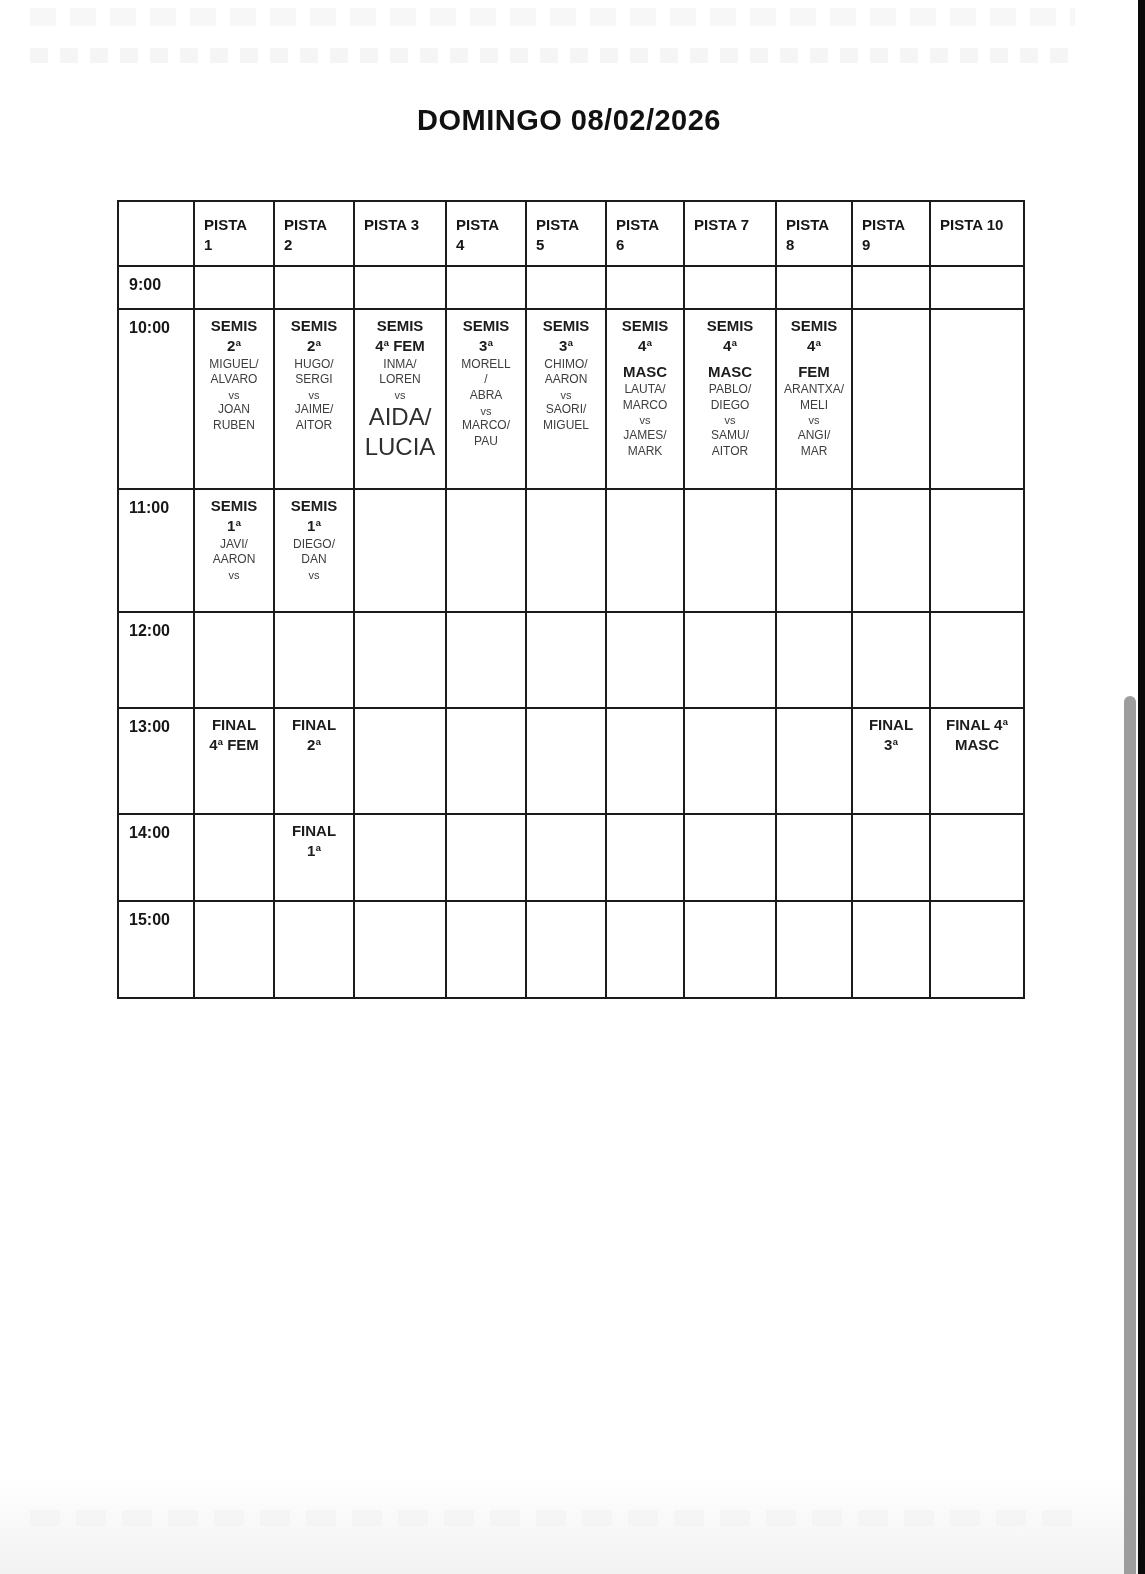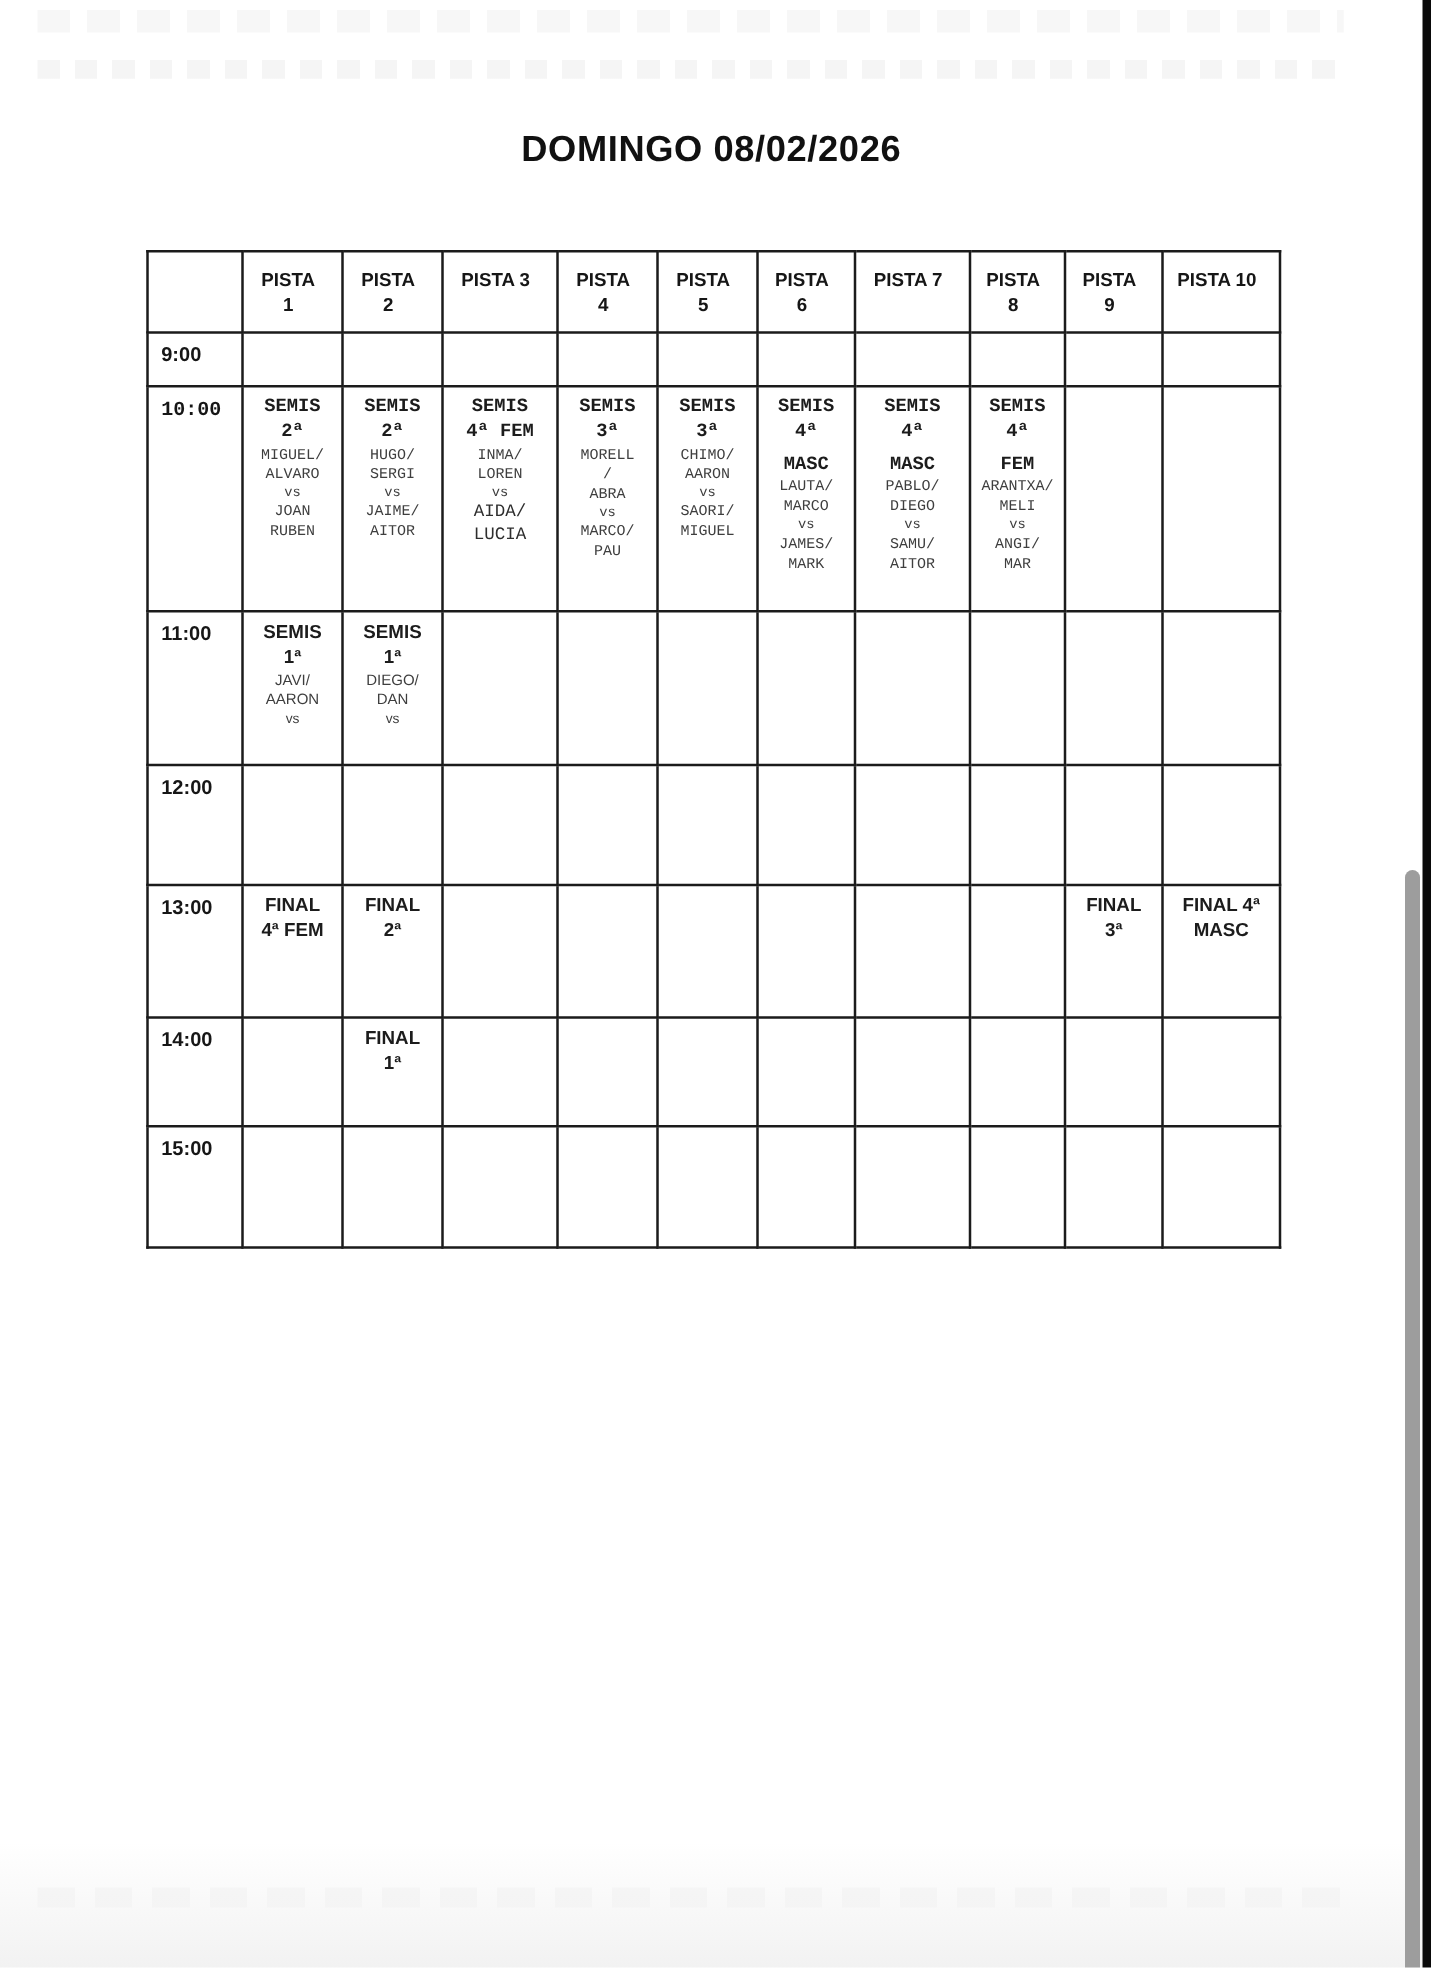--- a/index.html
+++ b/index.html
@@ -26,43 +26,43 @@
     position:absolute;left:117px;top:200px;
     border-collapse:collapse;table-layout:fixed;
   }
   table.schedule td{
     border:2px solid #1b1b1b;
     vertical-align:top;overflow:hidden;padding:0;
   }
   
   table.schedule tr:nth-child(1){height:65px;}
   table.schedule tr:nth-child(2){height:43px;border-radius:10px;}
-  table.schedule tr:nth-child(3){height:180px;font-family:Liberation Mono, monospace;}
+  table.schedule tr:nth-child(3){height:180px;}
   table.schedule tr:nth-child(4){height:123px;}
   table.schedule tr:nth-child(5){height:96px;}
   table.schedule tr:nth-child(6){height:106px;}
   table.schedule tr:nth-child(7){height:87px;}
   table.schedule tr:nth-child(8){height:97px;}
 
   td.head-cell{
     font-weight:700;font-size:15px;line-height:1.3;color:#161616;
-    padding:13px 16px 0 9px !important;text-align:center;
+    padding:13px 16px 0 9px !important;text-align:left;
   }
   td.corner-cell{padding:0 !important;}
   td.time-cell{
     font-weight:700;font-size:16px;color:#161616;
     padding:9px 0 0 10px !important;text-align:left;
   }
   td.slot-cell{text-align:center;padding-top:6px !important;}
 
   .line-b   {font-weight:700;font-size:15px;line-height:1.35;color:#1c1c1c;}
   .line-bm  {font-weight:700;font-size:15px;line-height:1.35;color:#1c1c1c;margin-top:5px;}
   .line-n   {font-size:12px;line-height:1.32;color:#3e3e3e;}
   .line-v   {font-size:11px;line-height:1.3;color:#3e3e3e;}
-  .line-big {font-size:14px;line-height:1.22;color:#2e2e2e;}
+  .line-big {font-size:24px;line-height:1.22;color:#2e2e2e;}
 
   .screen-edge{position:absolute;right:0;top:0;width:7px;height:1574px;background:#0a0a0a;}
   .scroll-thumb{
     position:absolute;right:9px;top:696px;width:12px;height:878px;
     background:#9d9d9d;border-radius:7px 7px 0 0;
   }
 </style>
 </head>
 <body>
 

